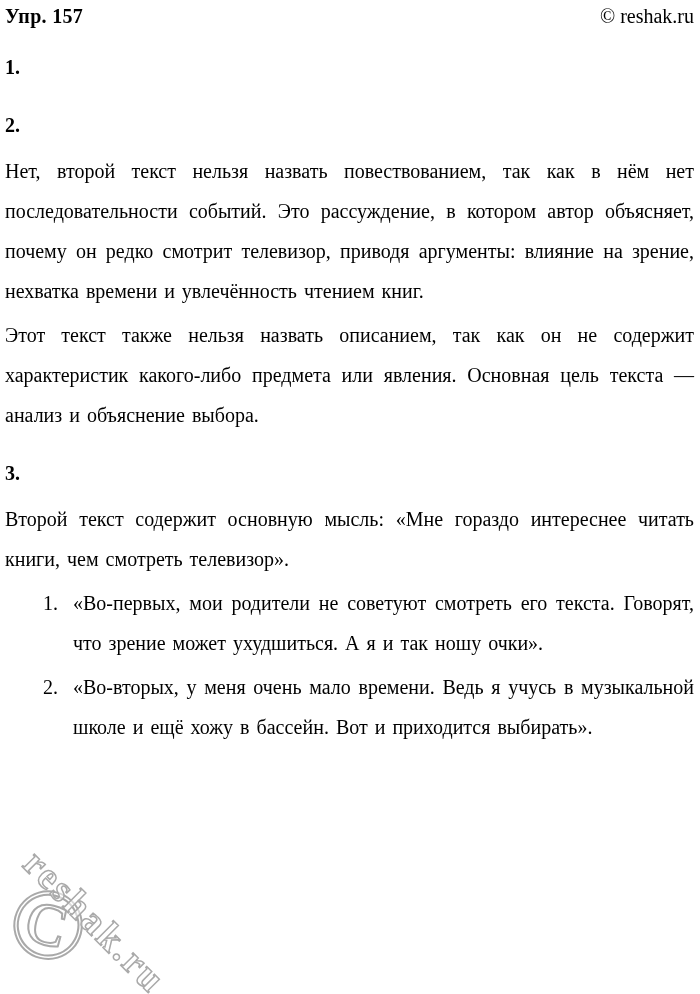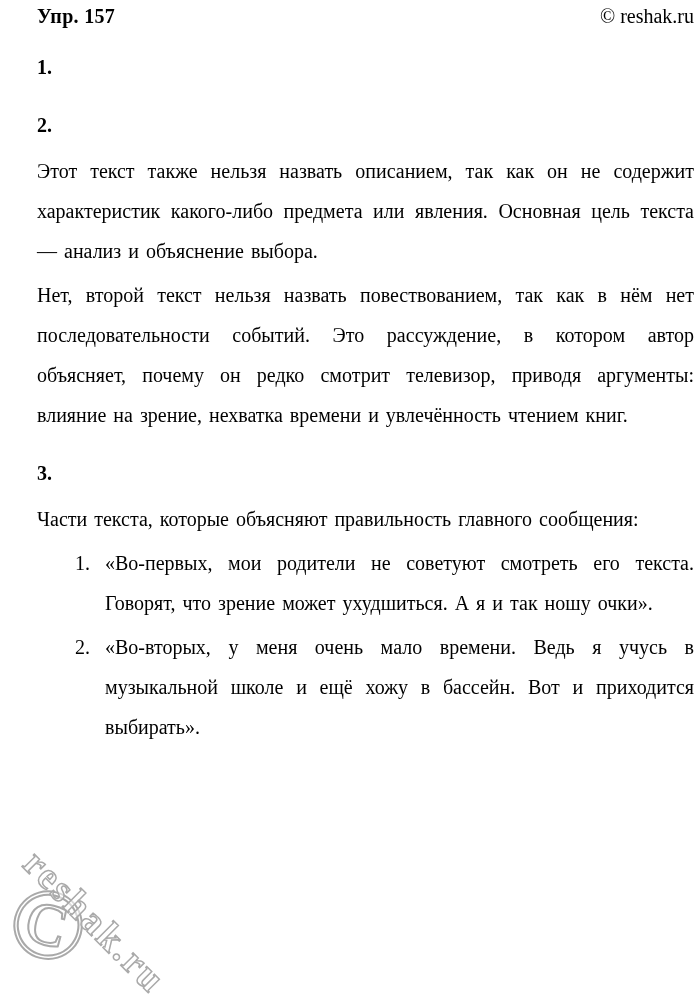--- a/index.html
+++ b/index.html
@@ -13,21 +13,20 @@
     position: relative;
     overflow: hidden;
     font-family: "Liberation Serif", "DejaVu Serif", serif;
     font-size: 20px;
     color: #000000;
   }
   .page {
     padding: 3px 6px 0 5px;
     position: relative;
     z-index: 1;
-    margin-left: 32px;
   }
   .doc-header {
     display: flex;
     justify-content: space-between;
     align-items: flex-start;
     line-height: 26px;
   }
   .exercise-title {
     font-weight: bold;
     letter-spacing: 0.3px;
@@ -110,27 +109,27 @@
     <span class="exercise-title">Упр. 157</span>
     <span class="site-copyright">© reshak.ru</span>
   </div>
 
   <div class="section">
     <div class="section-number">1.</div>
   </div>
 
   <div class="section">
     <div class="section-number">2.</div>
+    <p class="para">Нет, второй текст нельзя назвать повествованием, так как в нём нет последовательности событий. Это рассуждение, в котором автор объясняет, почему он редко смотрит телевизор, приводя аргументы: влияние на зрение, нехватка времени и увлечённость чтением книг.</p>
     <p class="para">Этот текст также нельзя назвать описанием, так как он не содержит характеристик какого-либо предмета или явления. Основная цель текста — анализ и объяснение выбора.</p>
-    <p class="para">Нет, второй текст нельзя назвать повествованием, так как в нём нет последовательности событий. Это рассуждение, в котором автор объясняет, почему он редко смотрит телевизор, приводя аргументы: влияние на зрение, нехватка времени и увлечённость чтением книг.</p>
   </div>
 
   <div class="section">
     <div class="section-number">3.</div>
-    <p class="para">Части текста, которые объясняют правильность главного сообщения:</p>
+    <p class="para">Второй текст содержит основную мысль: «Мне гораздо интереснее читать книги, чем смотреть телевизор».</p>
     <ol class="answer-list">
       <li>«Во-первых, мои родители не советуют смотреть его текста. Говорят, что зрение может ухудшиться. А я и так ношу очки».</li>
       <li>«Во-вторых, у меня очень мало времени. Ведь я учусь в музыкальной школе и ещё хожу в бассейн. Вот и приходится выбирать».</li>
     </ol>
   </div>
 
 </div>
 
 <div class="watermark">
   <span class="wm-symbol">©</span>

